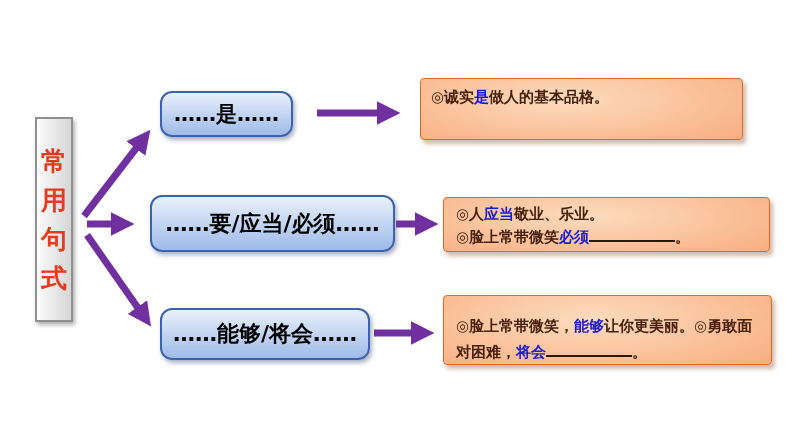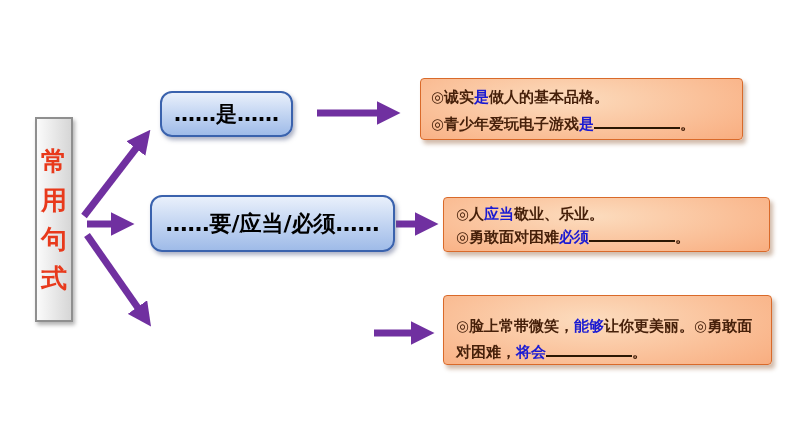--- a/index.html
+++ b/index.html
@@ -99,26 +99,28 @@
     <span>句</span>
     <span>式</span>
   </div>
 
   <div class="pattern-box pb1">
     <span>……是……</span>
   </div>
   <div class="pattern-box pb2">
     <span>……要/应当/必须……</span>
   </div>
+  <div class="pattern-box pb3">
+    <span>……能够/将会……</span>
+  </div>
 
   <div class="example-box eb1">
       <div class="ex-line"><span class="run">◎诚实</span><span class="hl">是</span><span class="run">做人的基本品格。</span></div>
-      <div class="ex-line"><span class="run">◎青少年爱玩电子游戏</span><span class="hl">是</span><span class="blank"></span><span class="run">。</span></div>
     </div>
   <div class="example-box eb2">
       <div class="ex-line"><span class="run">◎人</span><span class="hl">应当</span><span class="run">敬业、乐业。</span></div>
-      <div class="ex-line"><span class="run">◎勇敢面对困难</span><span class="hl">必须</span><span class="blank"></span><span class="run">。</span></div>
+      <div class="ex-line"><span class="run">◎脸上常带微笑</span><span class="hl">必须</span><span class="blank"></span><span class="run">。</span></div>
     </div>
   <div class="example-box eb3">
       <div class="ex-line"><span class="run">◎脸上常带微笑，</span><span class="hl">能够</span><span class="run">让你更美丽。◎勇敢面对困难，</span><span class="hl">将会</span><span class="blank"></span><span class="run">。</span></div>
     </div>
 
 </div>
 
 </body></html>

